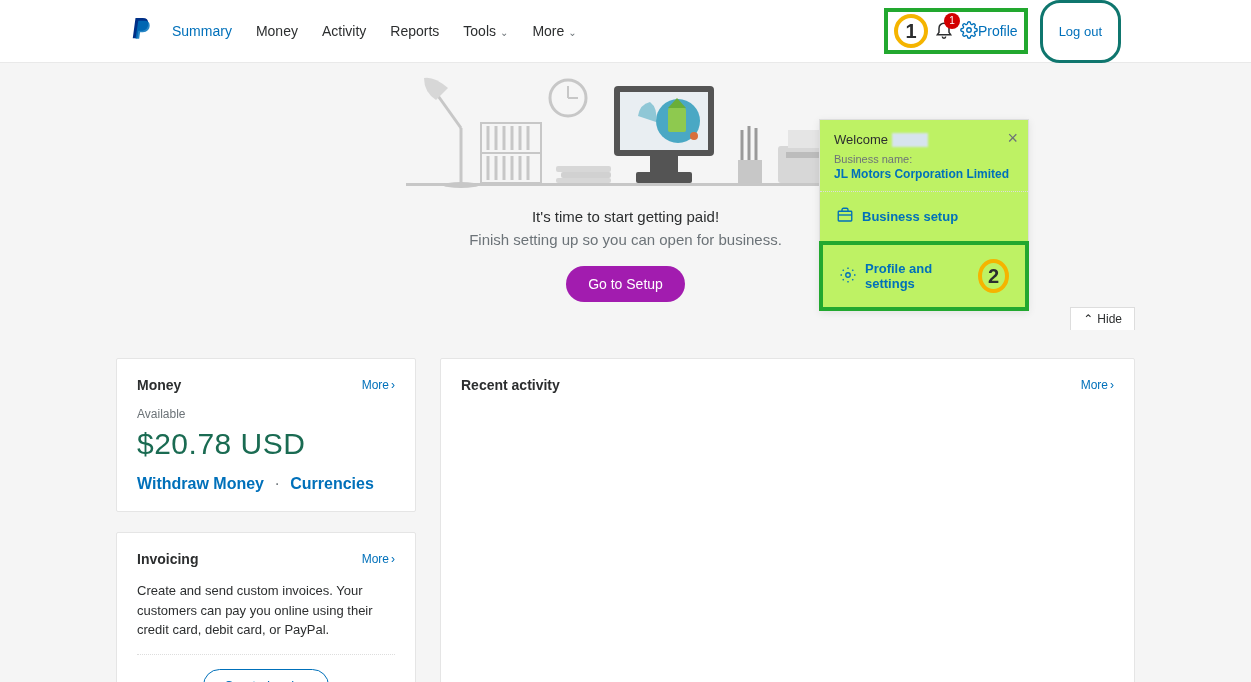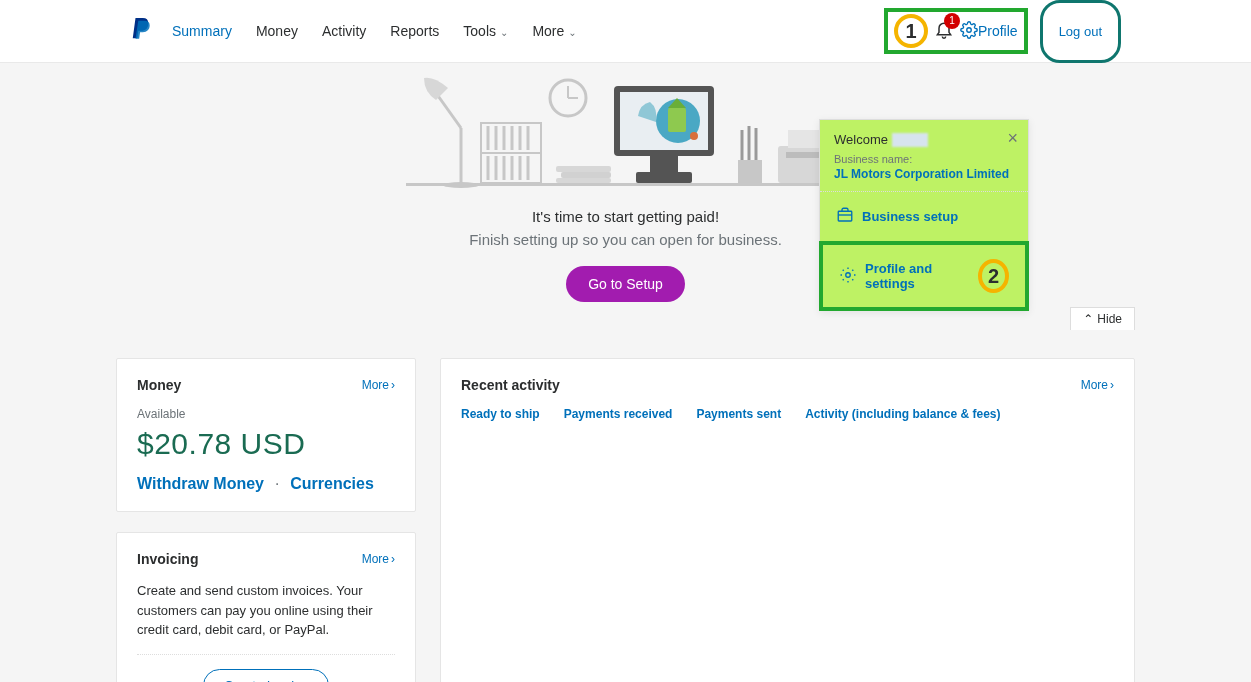--- a/index.html
+++ b/index.html
@@ -247,21 +247,15 @@
     </div>
 
     <div class="card rightcard">
       <div class="card-head">
         <span class="card-title">Recent activity</span>
         <a class="more">
             <span>More</span>
             <span>›</span>
           </a>
       </div>
-      <div class="tabs">
-        <a>Ready to ship</a>
-        <a>Payments received</a>
-        <a>Payments sent</a>
-        <a>Activity (including balance &amp; fees)</a>
-      </div>
     </div>
   </div>
 </div>
 
 </body></html>

